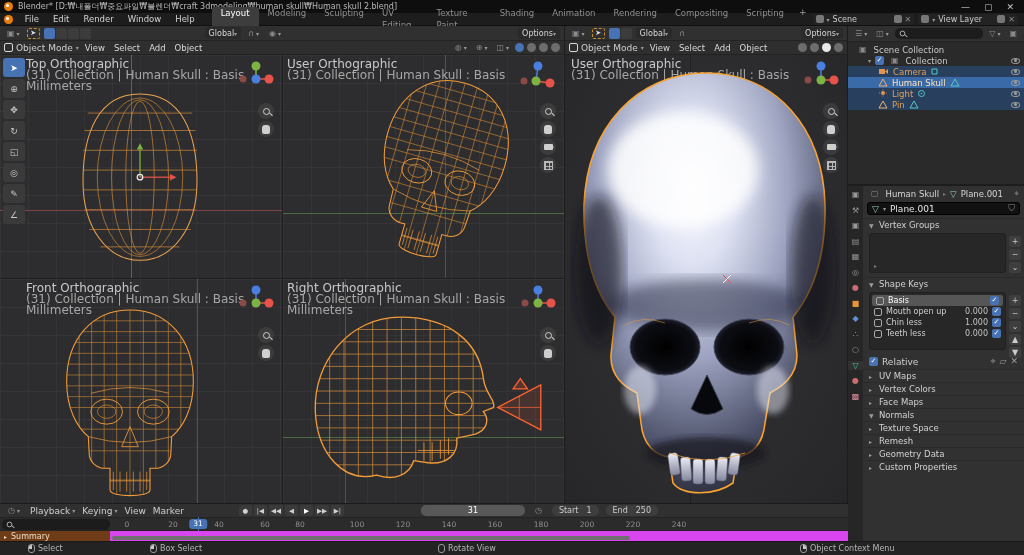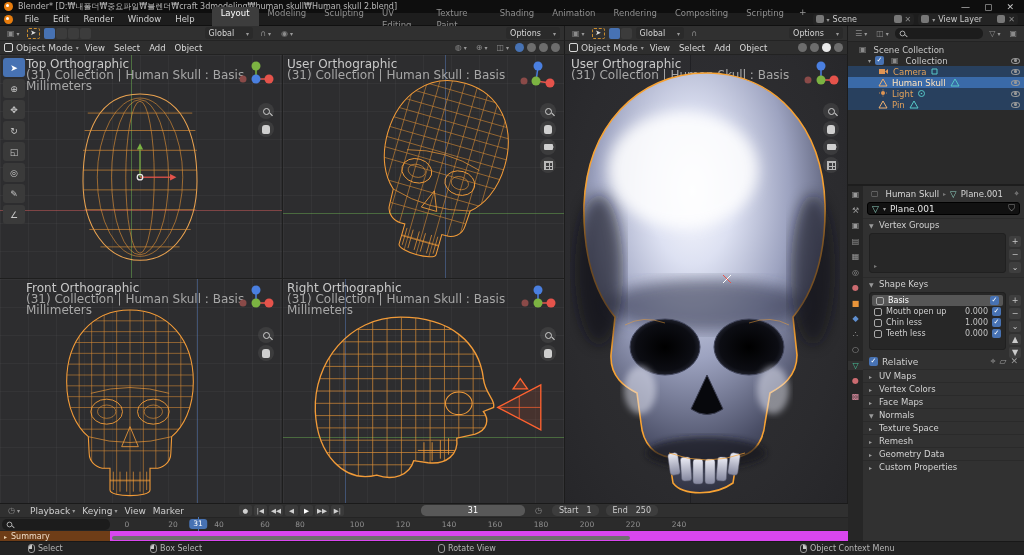--- a/index.html
+++ b/index.html
@@ -35,21 +35,21 @@
   
   .ts { height:15px; background:#303030; border-bottom:1px solid #232323; display:flex;
         align-items:center; padding:0 4px; gap:4px; }
   .ts-left { left:0; top:26px; width:565px; border-right:1px solid #1c1c1c; }
   .ts-right { left:565px; top:26px; width:283px; border-right:1px solid #1c1c1c; }
   .tool-active { width:13px; height:11px; border:1px dashed #c98c2e; border-radius:2px;
                  display:flex; align-items:center; justify-content:center; color:#ddd; font-size:7px; }
   .selmode { display:flex; gap:1px; }
   .selmode span { width:11px; height:11px; background:#3c3c3c; border-radius:2px; display:inline-block; }
   .selmode span.on { background:#4772b3; }
-  .dd { display:flex; align-items:center; gap:12px; background:#2a2a2a; border-radius:3px;
+  .dd { display:flex; align-items:center; gap:0; background:#2a2a2a; border-radius:3px;
         height:12px; padding:0 4px; color:#d6d6d6; font-size:8px; }
   .chev { font-size:6px; color:#9a9a9a; }
   .ts .push { margin-left:auto; }
   .ghost { color:#8b8b8b; font-size:8px; display:flex; align-items:center; gap:2px; padding:0 3px; }
 
   
   .vh { height:14px; background:#2e2e2e; border-bottom:1px solid #222; display:flex;
         align-items:center; padding:0 4px; gap:6px; }
   .vh-left { left:0; top:41px; width:565px; border-right:1px solid #1c1c1c; }
   .vh-right { left:565px; top:41px; width:283px; border-right:1px solid #1c1c1c; }

